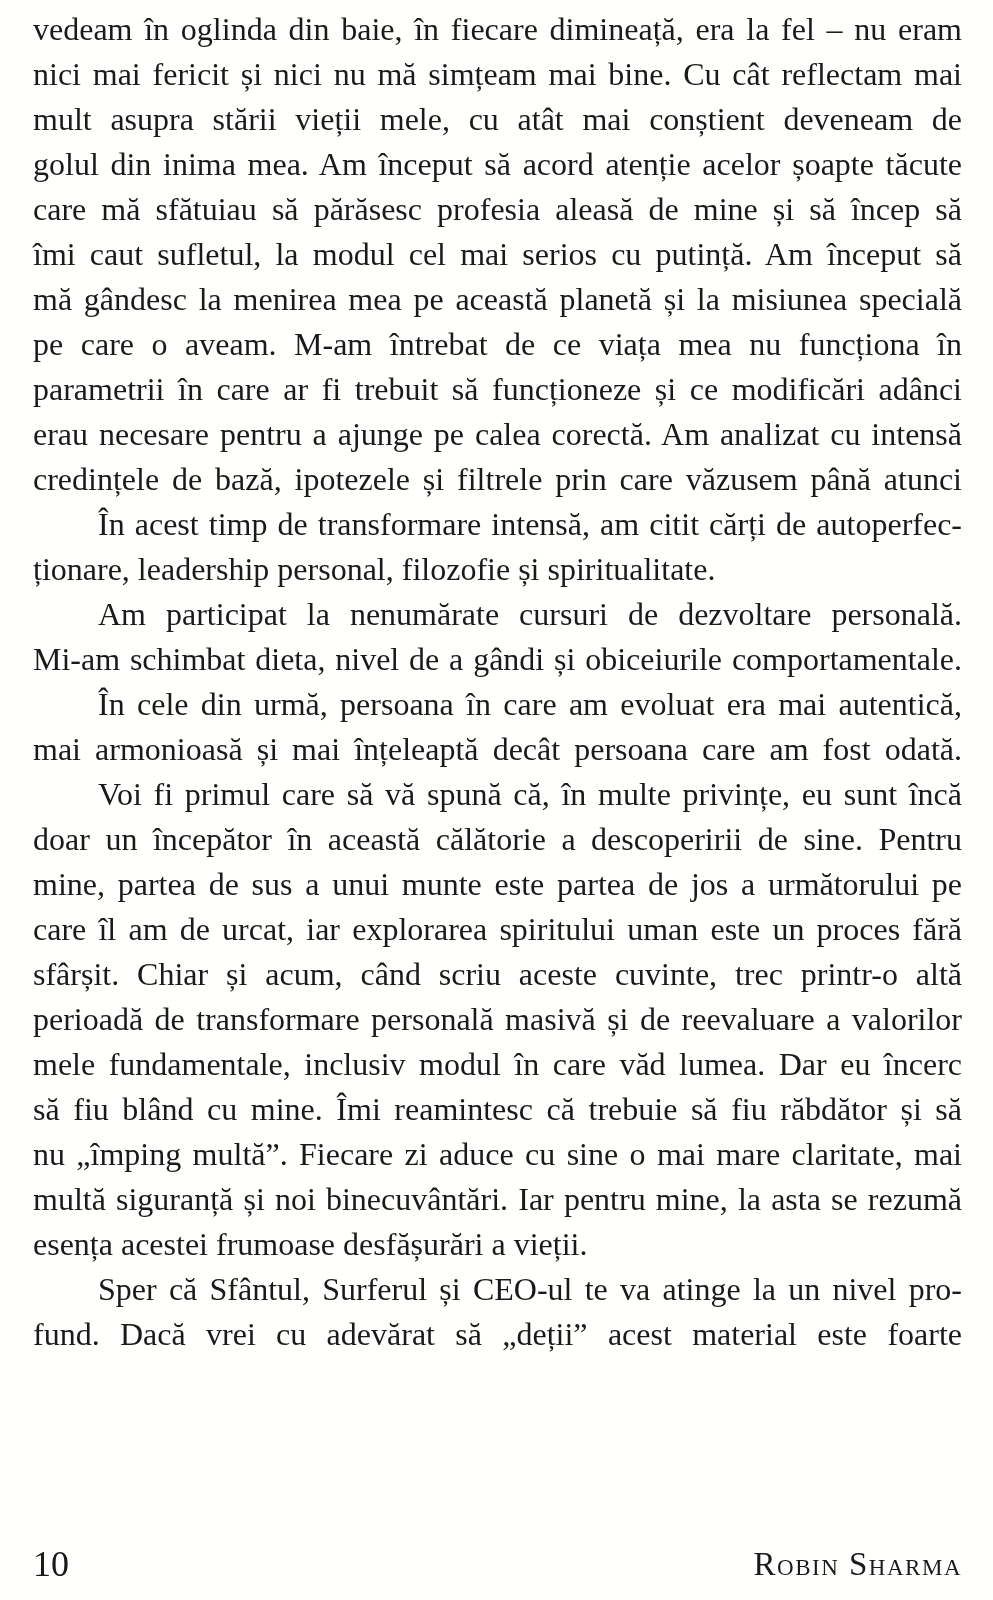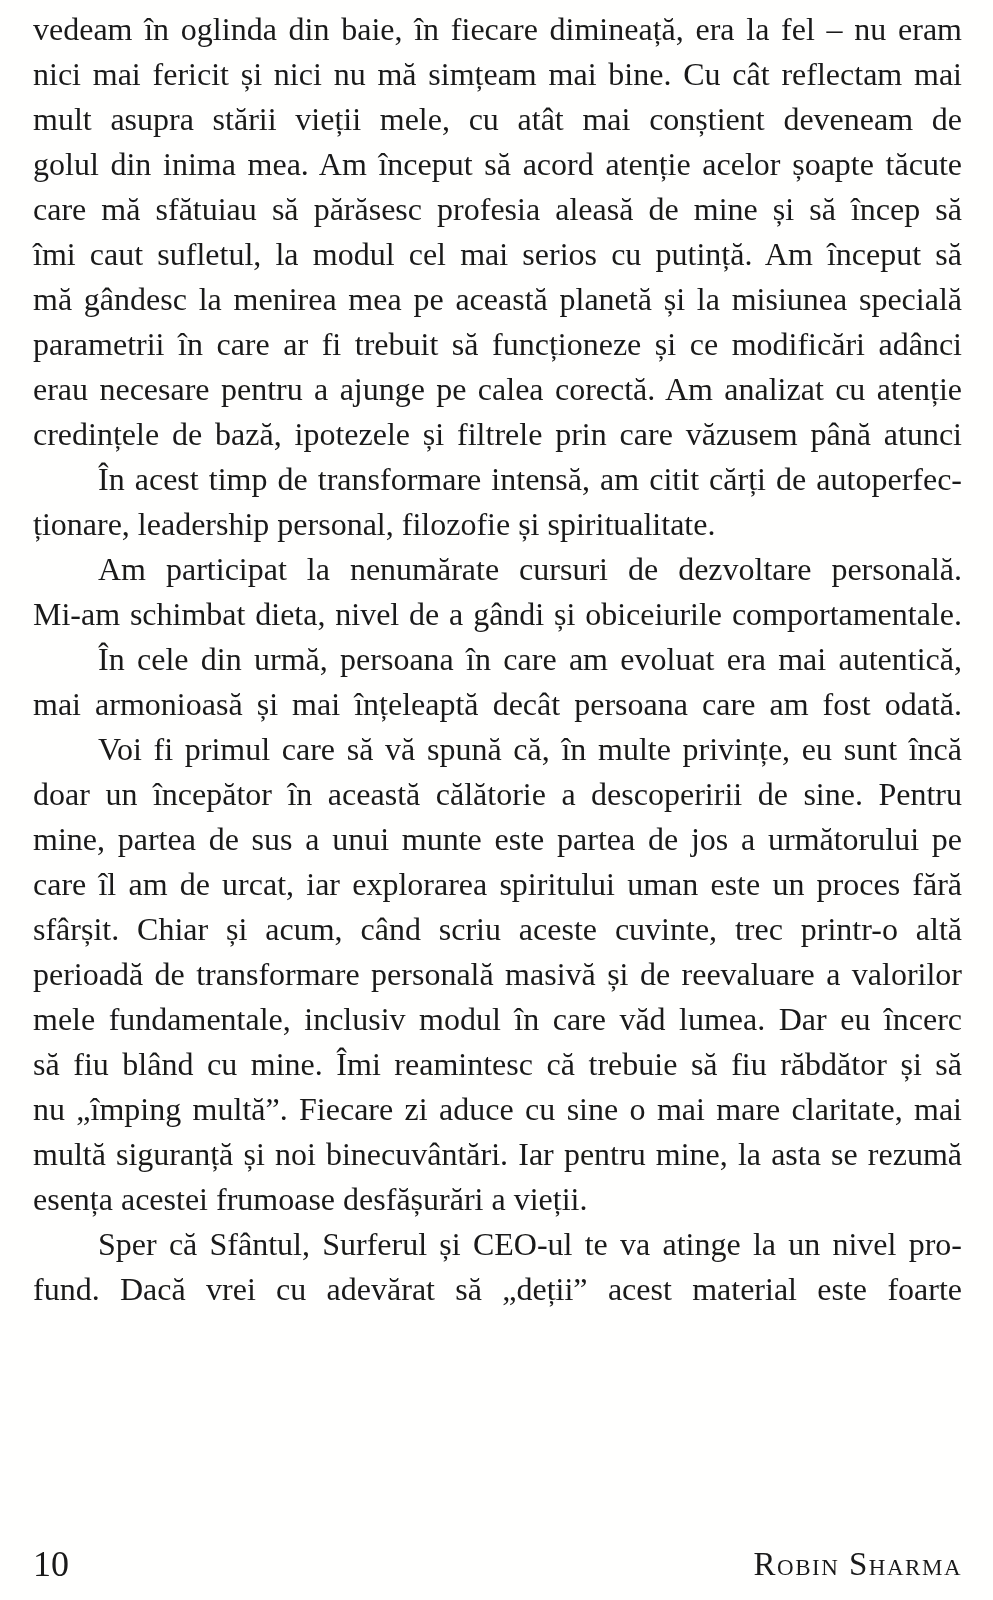--- a/index.html
+++ b/index.html
@@ -58,22 +58,23 @@
 
 <div class="page">
   <div class="body-text" id="body-text">
       <div class="line j"><span>vedeam în oglinda din baie, în fiecare dimineață, era la fel – nu eram</span></div>
       <div class="line j"><span>nici mai fericit și nici nu mă simțeam mai bine. Cu cât reflectam mai</span></div>
       <div class="line j"><span>mult asupra stării vieții mele, cu atât mai conștient deveneam de</span></div>
       <div class="line j"><span>golul din inima mea. Am început să acord atenție acelor șoapte tăcute</span></div>
       <div class="line j"><span>care mă sfătuiau să părăsesc profesia aleasă de mine și să încep să</span></div>
       <div class="line j"><span>îmi caut sufletul, la modul cel mai serios cu putință. Am început să</span></div>
       <div class="line j"><span>mă gândesc la menirea mea pe această planetă și la misiunea specială</span></div>
+      <div class="line j"><span>pe care o aveam. M-am întrebat de ce viața mea nu funcționa în</span></div>
       <div class="line j"><span>parametrii în care ar fi trebuit să funcționeze și ce modificări adânci</span></div>
-      <div class="line j"><span>erau necesare pentru a ajunge pe calea corectă. Am analizat cu atenție</span></div>
+      <div class="line j"><span>erau necesare pentru a ajunge pe calea corectă. Am analizat cu intensă</span></div>
       <div class="line j"><span>credințele de bază, ipotezele și filtrele prin care văzusem până atunci</span></div>
       <div class="line j indent"><span>În acest timp de transformare intensă, am citit cărți de autoperfec-</span></div>
       <div class="line"><span>ționare, leadership personal, filozofie și spiritualitate.</span></div>
       <div class="line j indent"><span>Am participat la nenumărate cursuri de dezvoltare personală.</span></div>
       <div class="line j"><span>Mi-am schimbat dieta, nivel de a gândi și obiceiurile comportamentale.</span></div>
       <div class="line j indent"><span>În cele din urmă, persoana în care am evoluat era mai autentică,</span></div>
       <div class="line j"><span>mai armonioasă și mai înțeleaptă decât persoana care am fost odată.</span></div>
       <div class="line j indent"><span>Voi fi primul care să vă spună că, în multe privințe, eu sunt încă</span></div>
       <div class="line j"><span>doar un începător în această călătorie a descoperirii de sine. Pentru</span></div>
       <div class="line j"><span>mine, partea de sus a unui munte este partea de jos a următorului pe</span></div>

